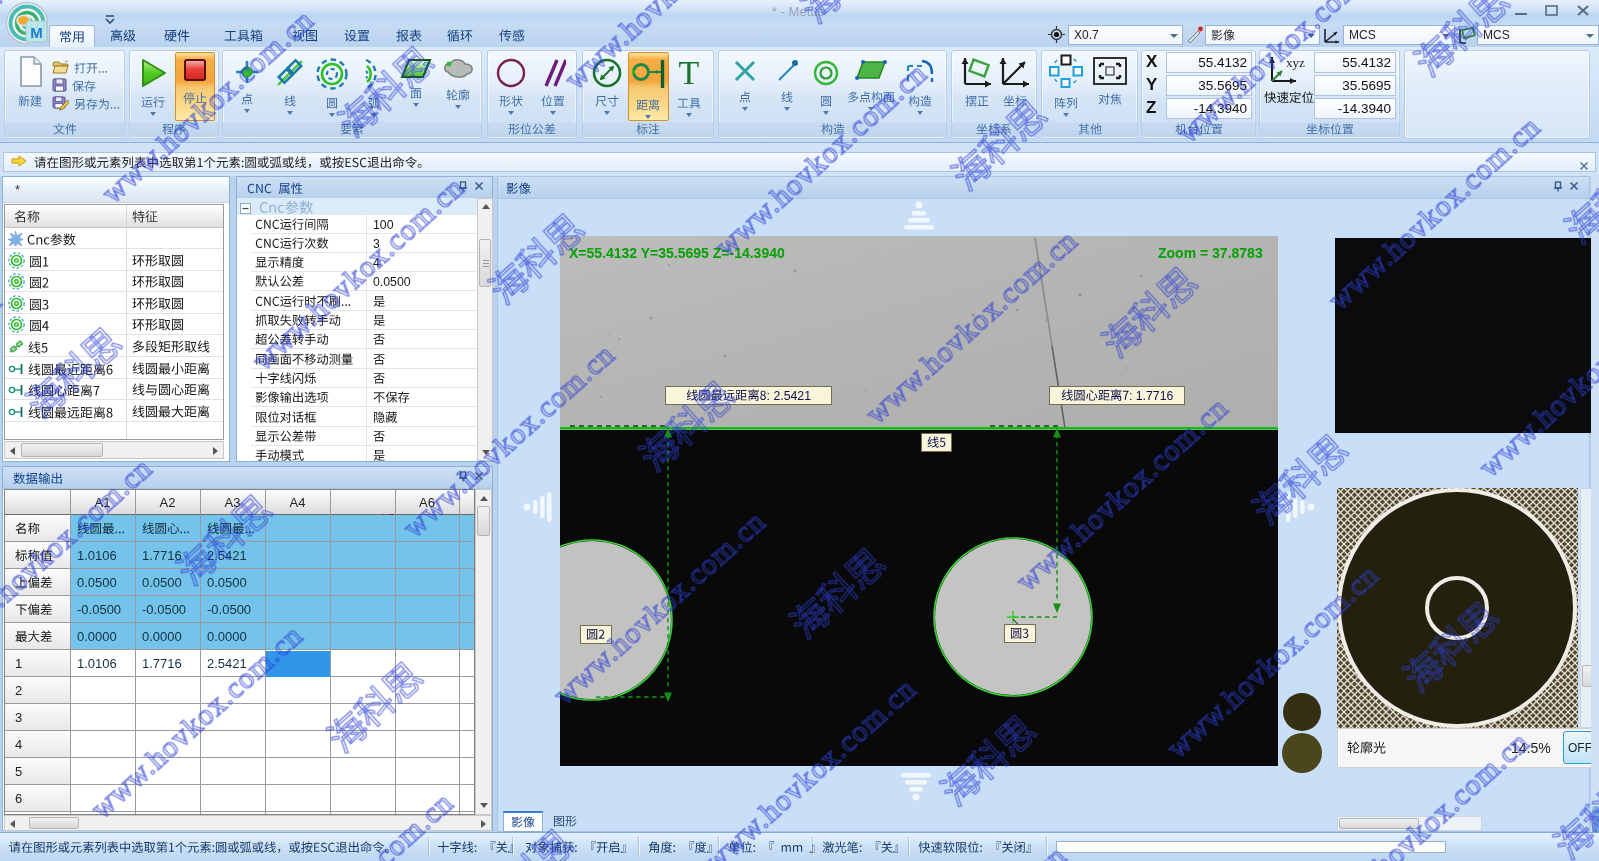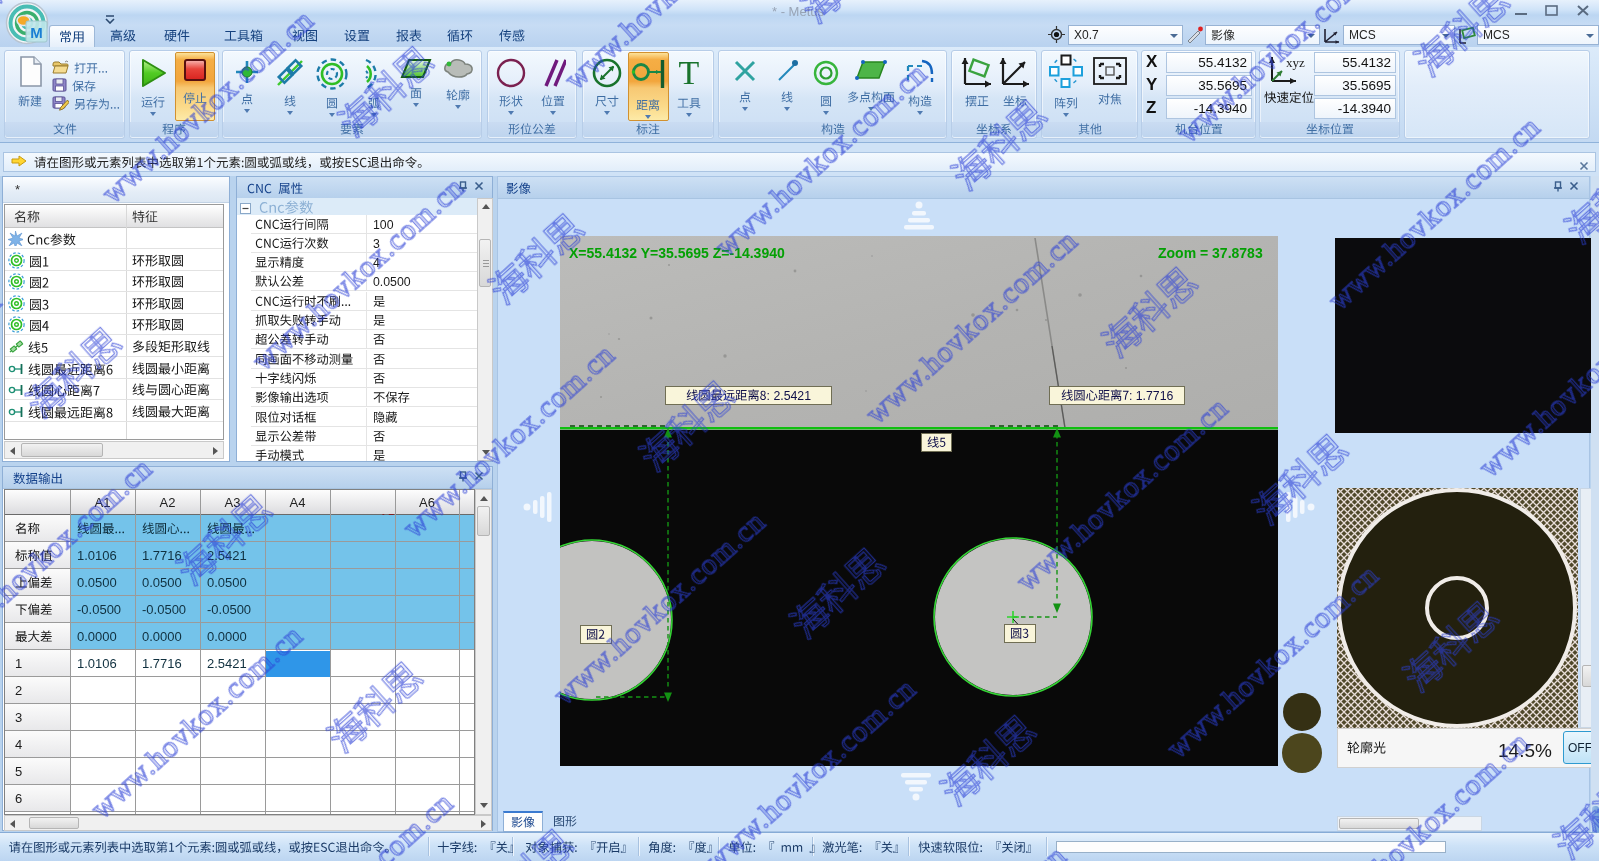--- a/index.html
+++ b/index.html
@@ -1663,21 +1663,21 @@
     <circle cx="120" cy="120" r="30" fill="none" stroke="#f0ece8" stroke-width="4"></circle>
   </svg>
 <div class="abs" style="left:1337px;top:728px;width:262px;height:40px;background:#f6f6f6;border:1px solid #d0d0d0">
     <div class="flex" style="position:absolute;left:9px;top:0;height:38px">
       <svg class="cj " width="39.0" height="13.3" viewBox="0 -88 300 102" style="vertical-align:middle;" fill="#1b1b1b">
         <use href="#g56" x="0"></use>
         <use href="#g57" x="100"></use>
         <use href="#g168" x="200"></use>
       </svg>
     </div>
-    <div style="position:absolute;left:160px;top:11px;font-size:19px;color:#1b1b1b">14.5%</div>
+    <div style="position:absolute;left:173px;top:11px;font-size:14px;color:#1b1b1b">14.5%</div>
     <div class="flex" style="position:absolute;left:225px;top:2px;width:34px;height:33px;background:linear-gradient(180deg,#eaf6fd,#bfe3f7);border:1.5px solid #2e9ad0;border-radius:3px;justify-content:center;font-size:12px;color:#123">OFF</div>
   </div>
 <div class="scrollh" style="left:1580px;top:488px;width:17px;height:240px;background:#e8eef5;border:1px solid #c9d6e4">
     <div class="thumb" style="left:1px;top:176px;width:13px;height:22px"></div>
   </div>
 <div class="scrollh" style="left:1337px;top:816px;width:145px;height:15px;background:#eef2f7;border:1px solid #c9d6e4">
     <div class="thumb" style="left:1px;top:1px;width:80px;height:11px"></div>
   </div>
 <div class="abs" style="left:503px;top:811px;width:40px;height:21px;background:#fdfdfd;border:1px solid #8eafd6;border-top:2px solid #3a7ad0;display:flex;align-items:center;justify-content:center">
     <svg class="cj " width="24.0" height="12.2" viewBox="0 -88 200 102" style="vertical-align:middle;" fill="#15428b">

